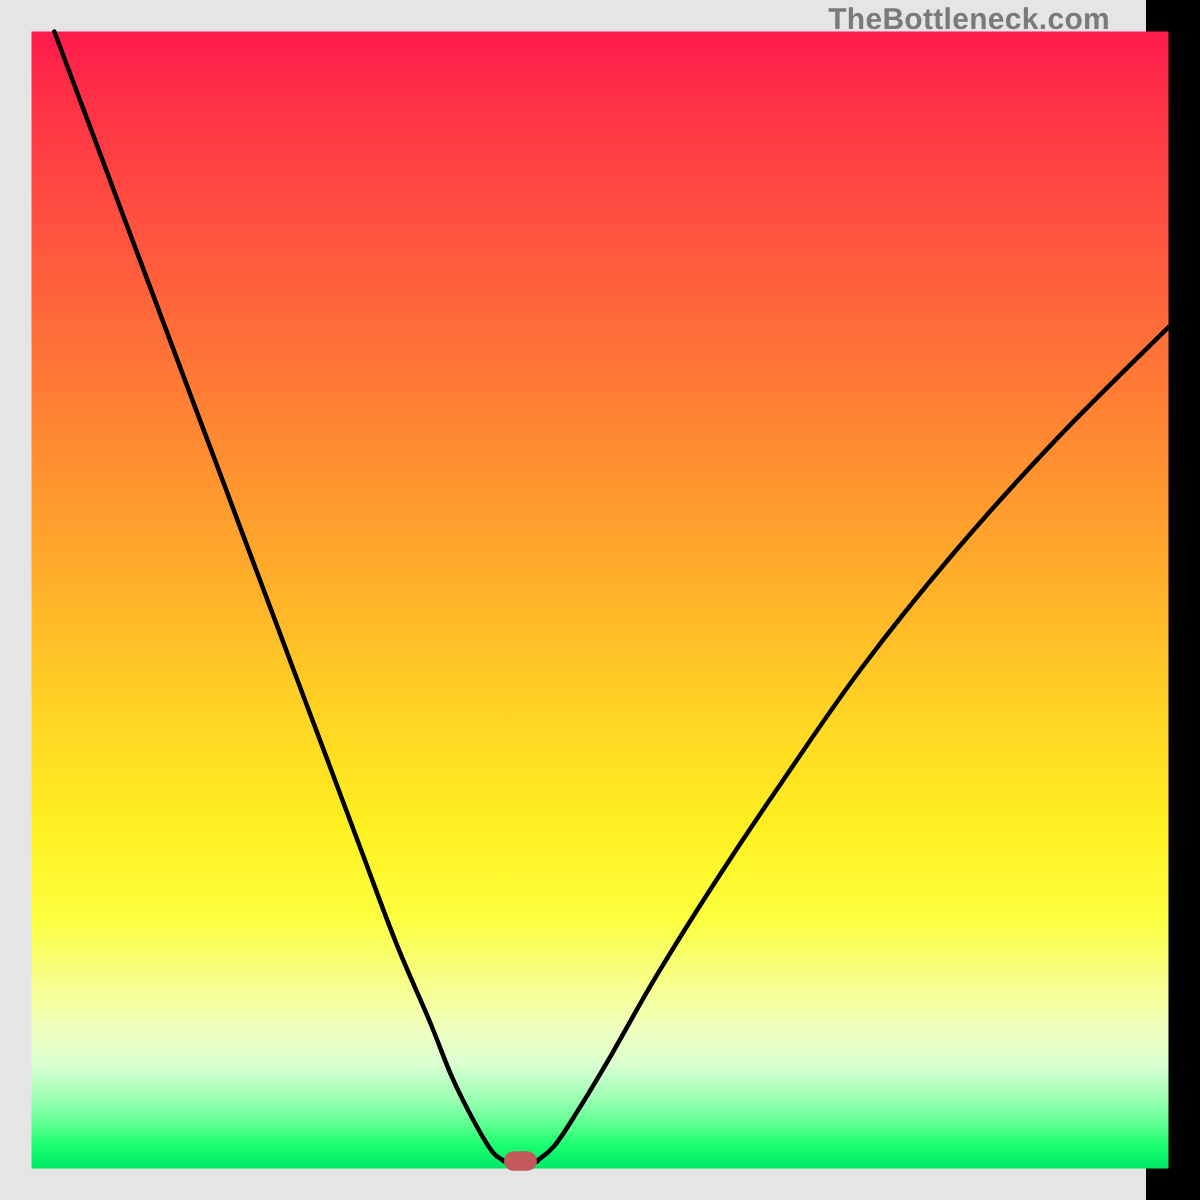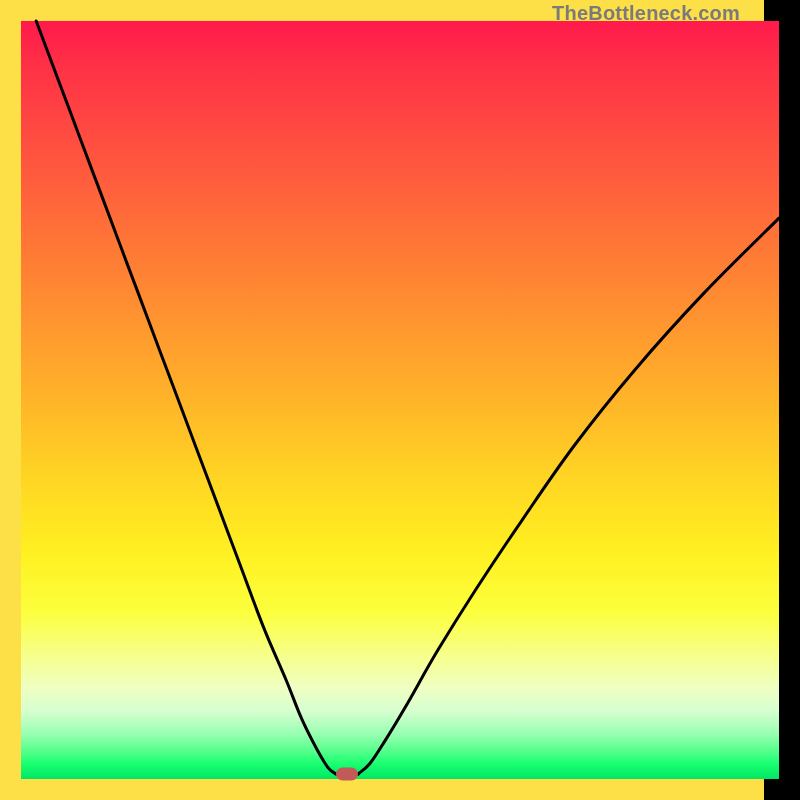--- a/index.html
+++ b/index.html
@@ -9,21 +9,21 @@
     height: 800px;
     background: #000;
     overflow: hidden;
   }
   .frame {
     position: absolute;
     left: 0;
     top: 0;
     width: 764px;
     height: 800px;
-    background: #fde047;
+    background: #e5e5e5;
   }
   .plot {
     position: absolute;
     left: 21px;
     top: 21px;
     width: 758px;
     height: 758px;
     
     background: linear-gradient(
       to bottom,

